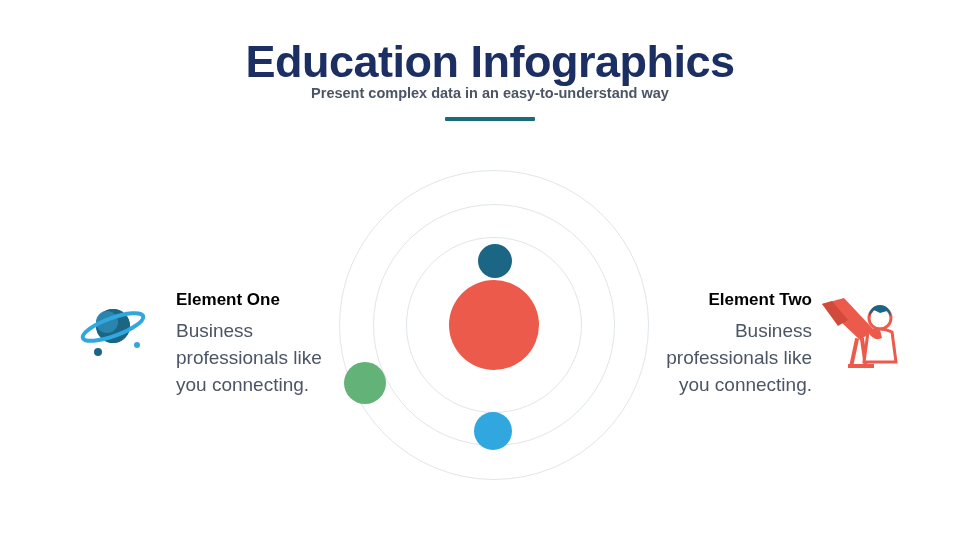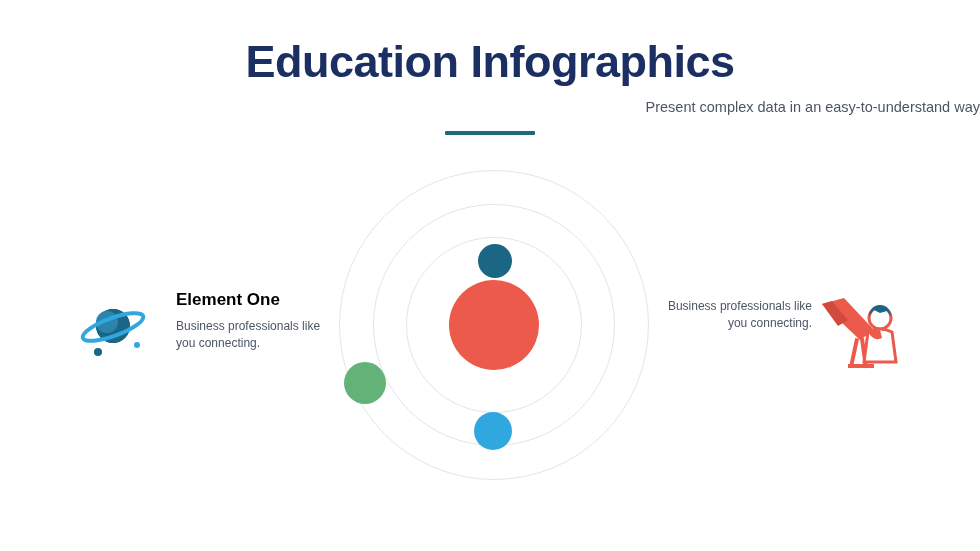--- a/index.html
+++ b/index.html
@@ -26,25 +26,24 @@
     text-align: center;
   }
   .title {
     font-size: 45px;
     font-weight: bold;
     color: #1b2f63;
     letter-spacing: -0.5px;
     line-height: 1.05;
   }
   .subtitle {
-    margin-top: 14px;
+    margin-top: 0;
     font-size: 14.5px;
     color: #4b5565;
-    font-weight: 400;
-    text-align: right;
+    font-weight: 700;
   }
   .underline {
     margin: 16px auto 0 auto;
     width: 90px;
     height: 4px;
     background: #1b6b7a;
     border-radius: 1px;
   }
 
   
@@ -79,21 +78,21 @@
   .element-right { left: 650px; top: 290px; }
 
   .el-head {
     font-size: 17px;
     font-weight: bold;
     color: #000000;
     line-height: 1.2;
   }
   .el-body {
     margin-top: 8px;
-    font-size: 12px;
+    font-size: 19px;
     color: #4b5565;
     line-height: 1.42;
   }
   .element-left .el-text  { padding-left: 96px; text-align: left; }
   .element-right .el-text { padding-right: 88px; text-align: right; }
 
   .el-icon {
     position: absolute;
     top: 6px;
   }
@@ -150,17 +149,18 @@
         <rect x="30" y="68" width="26" height="4" fill="#eb5a4b"></rect>
 
         <circle cx="62" cy="22" r="11" fill="#ffffff" stroke="#eb5a4b" stroke-width="3"></circle>
         <path d="M51 20 a11 11 0 0 1 22 0 l-4 -5 l-7 2 l-6 -3 Z" fill="#1c6685"></path>
 
         <path d="M50 36 q12 -6 24 0 l4 30 l-32 0 Z" fill="#ffffff" stroke="#eb5a4b" stroke-width="3"></path>
         <path d="M50 36 q6 10 14 6 l-2 -8 Z" fill="#eb5a4b"></path>
       </svg>
     </div>
     <div class="el-text">
+      <div class="el-head">Element Two</div>
       <div class="el-body">Business professionals like you connecting.</div>
     </div>
   </div>
 
 </div>
 
 </body></html>

